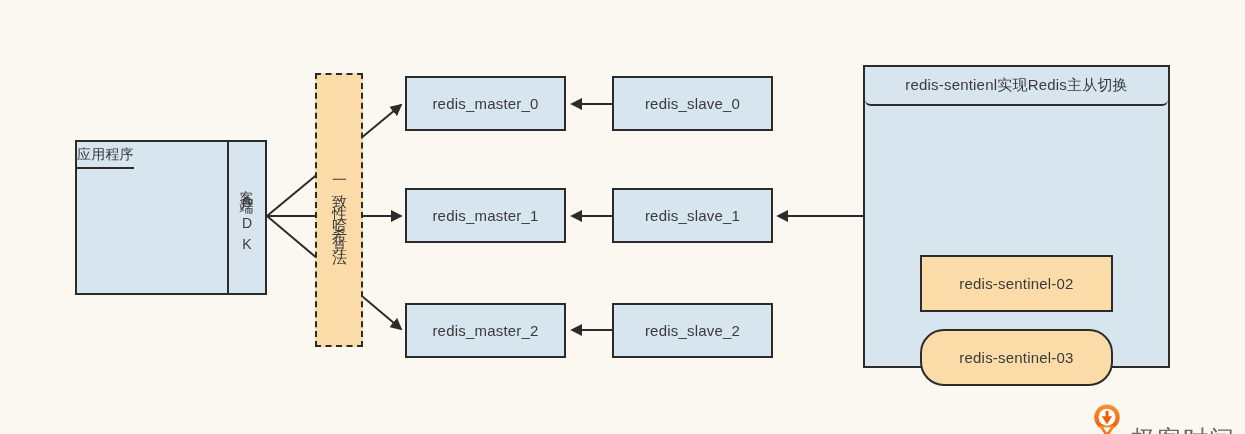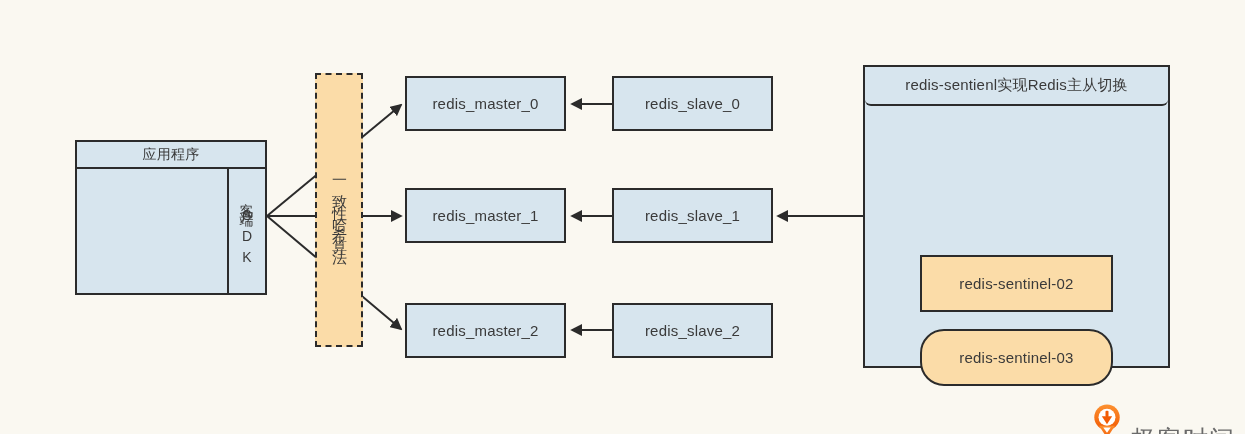--- a/index.html
+++ b/index.html
@@ -29,21 +29,20 @@
     align-items: center;
     justify-content: center;
     font-size: 15px;
     letter-spacing: 0.2px;
   }
 
   
   .app-box {
     left: 75px; top: 140px;
     width: 192px; height: 155px;
-    flex-direction: column;
     align-items: stretch;
     justify-content: flex-start;
     padding: 0;
   }
   .app-header {
     height: 27px;
     border-bottom: 2px solid #2B2B2B;
     display: flex;
     align-items: center;
     justify-content: center;

